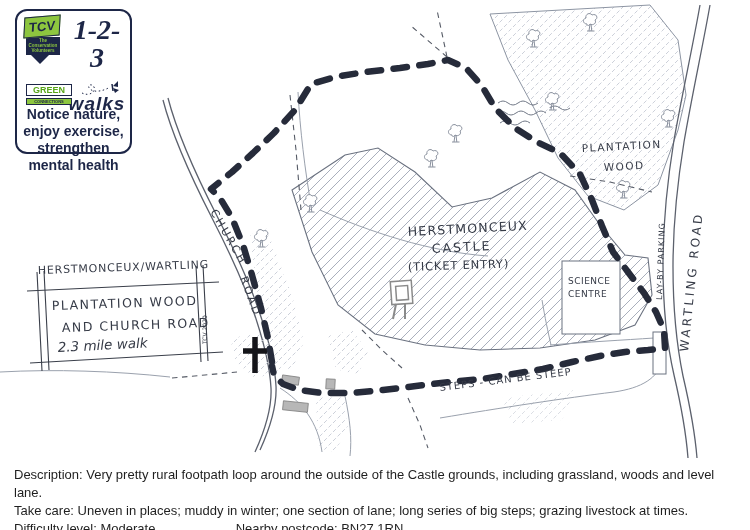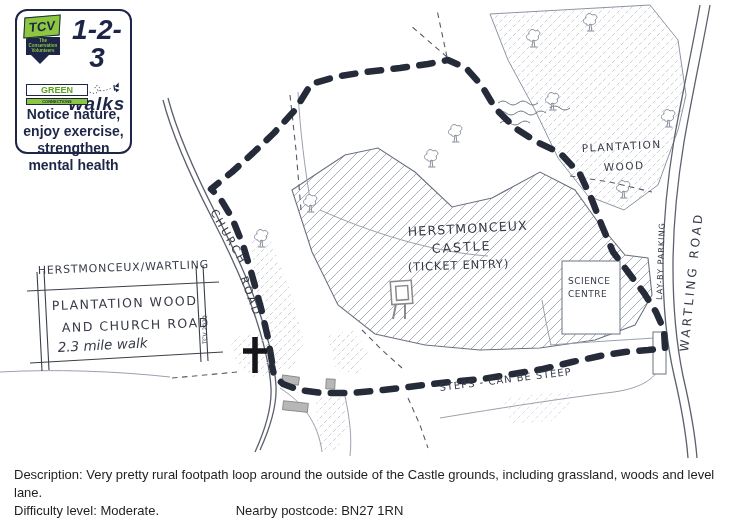--- a/index.html
+++ b/index.html
@@ -12,25 +12,25 @@
   .logo-top{display:flex;height:60px;}
   .tcv-mark{width:44px;position:relative;padding-left:3px;}
   .tcv-flag{background:#8dc63f;width:34px;height:19px;transform:skewX(-8deg) rotate(-5deg);
             color:#1d2647;font-weight:bold;font-size:13px;line-height:19px;text-align:center;
             border:1px solid #1d2647;}
   .tcv-banner{background:#1d2647;width:32px;margin:0 0 0 2px;color:#8dc63f;font-size:4.5px;
               line-height:1.15;text-align:center;padding:1px 1px;white-space:pre-line;font-weight:bold;}
   .tcv-point{width:0;height:0;border-left:9px solid transparent;border-right:9px solid transparent;
              border-top:9px solid #1d2647;margin-left:7px;}
   .walks-mark{flex:1;color:#1d2647;text-align:center;font-weight:bold;}
-  .walks-num{font-size:28px;line-height:1;letter-spacing:0;font-style:italic;}
+  .walks-num{font-size:28px;line-height:1;letter-spacing:0;font-style:italic;font-family:Liberation Serif, serif;}
   .walks-word{font-size:19px;line-height:0.85;letter-spacing:1px;font-style:italic;margin-top:24px;}
   .logo-mid{display:flex;justify-content:space-between;align-items:flex-start;padding:3px 4px 0 5px;height:24px;}
   .green-badge{border:1.5px solid #1d2647;color:#58a618;font-weight:bold;font-size:9px;
-               line-height:10px;padding:0 14px;text-align:center;display:inline-block;}
+               line-height:10px;padding:0 6px;text-align:center;display:inline-block;}
   .connections-badge{background:#8dc63f;border:1px solid #1d2647;color:#1d2647;font-weight:bold;
                font-size:4px;line-height:5px;padding:0 1px;text-align:center;display:block;margin-top:1px;}
   .logo-tagline{color:#1d2647;font-weight:bold;font-size:14px;line-height:1.22;text-align:center;
                 white-space:pre-line;margin-top:3px;}
   
   .map-svg{position:absolute;left:0;top:0;}
   .map-label{fill:#363b47;font-family:"DejaVu Sans",sans-serif;}
   .pen{stroke:#5c616d;fill:none;}
   .faint{stroke:#9aa1ad;fill:none;stroke-width:1;}
   
@@ -204,19 +204,20 @@
       </svg>
     </div>
     <div class="logo-tagline">Notice nature,
 enjoy exercise,
 strengthen
 mental health</div>
   </div>
 
   <div class="footer">
     <div>Description: Very pretty rural footpath loop around the outside of the Castle grounds, including grassland, woods and level lane.</div>
+    <div>Take care: Uneven in places; muddy in winter; one section of lane; long series of big steps; grazing livestock at times.</div>
     <div class="row3">
       <span class="diff">Difficulty level: Moderate.</span>
       <span>Nearby postcode: BN27 1RN</span>
     </div>
   </div>
 
 </div>
 
 </body></html>

